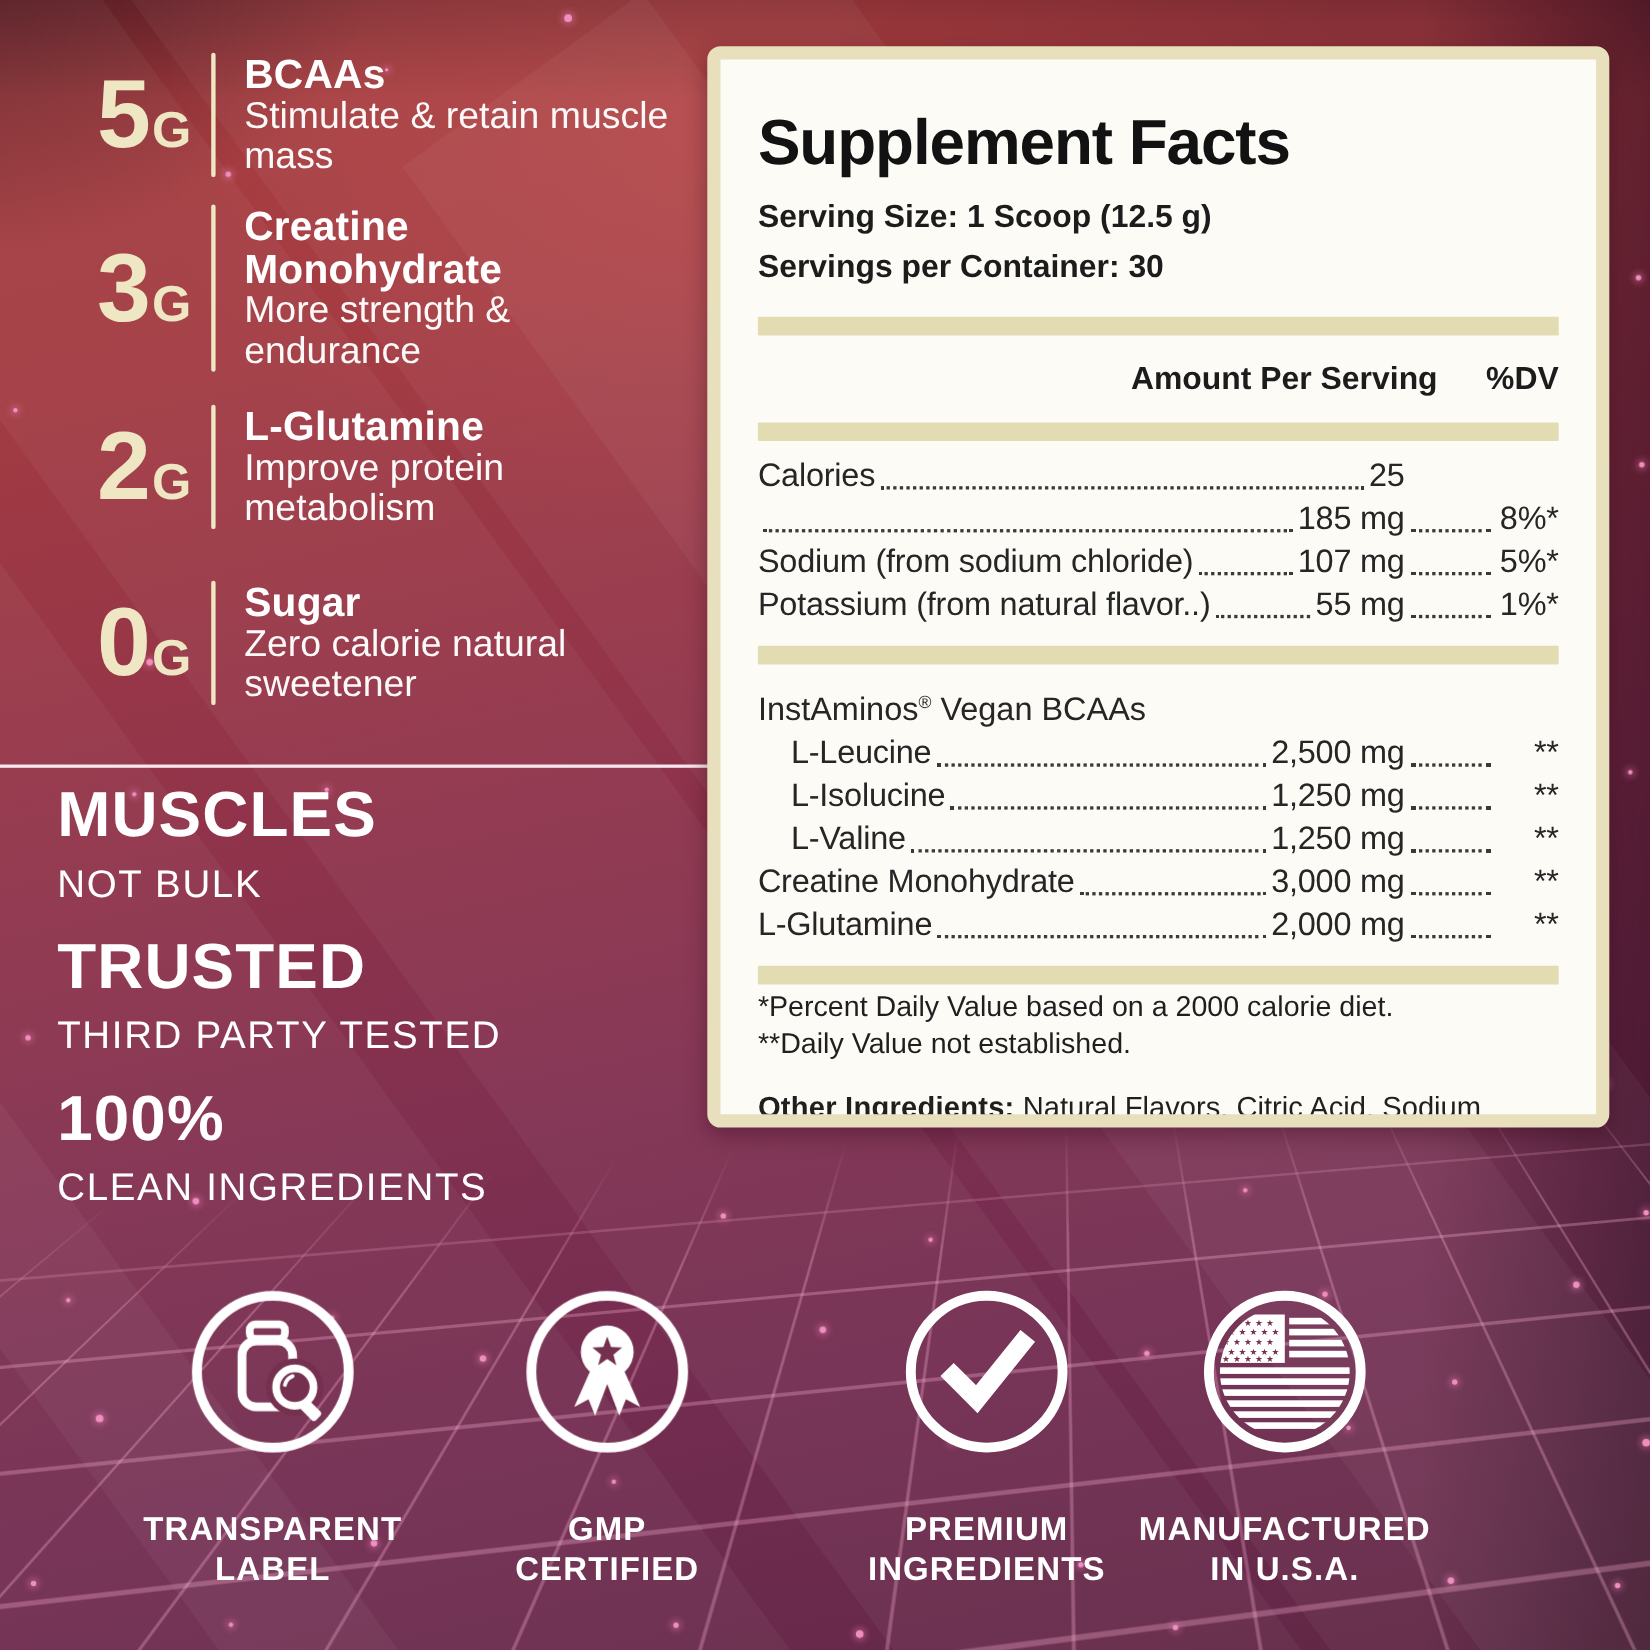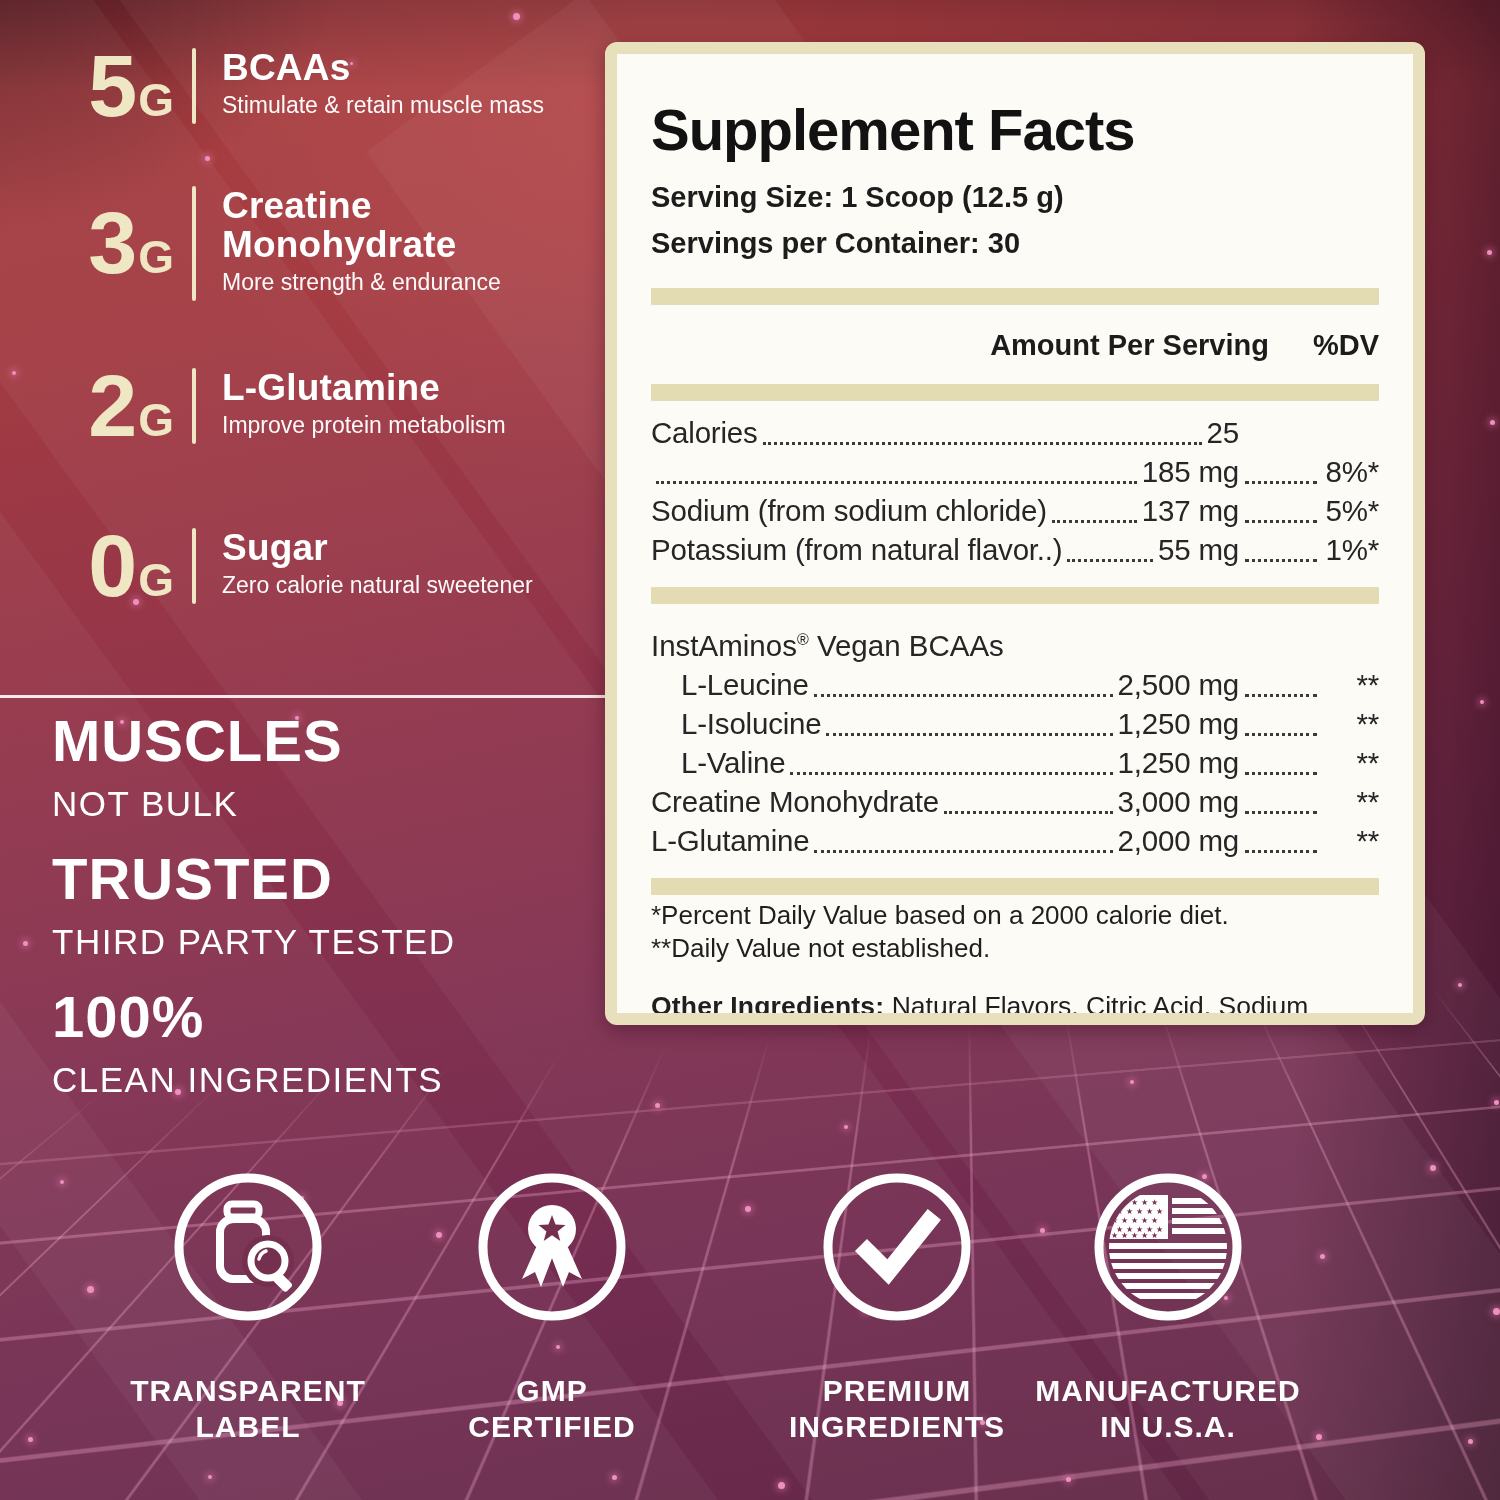--- a/index.html
+++ b/index.html
@@ -29,33 +29,33 @@
   .dot{position:absolute;border-radius:50%;background:#ef8fc0;box-shadow:0 0 7px 2px rgba(244,130,185,.5);pointer-events:none;}
 
   
   .feat{position:absolute;left:40px;display:flex;align-items:center;}
   .feat-badge{width:152px;display:flex;justify-content:flex-end;align-items:baseline;padding-right:20px;box-sizing:border-box;color:#efe6c3;font-weight:bold;letter-spacing:-2px;}
   .feat-num{font-size:88px;line-height:.82;}
   .feat-unit{font-size:46px;line-height:.8;margin-left:3px;}
   .feat-sep{width:4px;align-self:stretch;background:#efe6c3;border-radius:2px;}
   .feat-text{padding-left:26px;width:392px;color:#ffffff;}
   .feat-title{font-size:37px;font-weight:bold;line-height:39px;letter-spacing:.2px;}
-  .feat-desc{font-size:23px;line-height:37px;font-weight:400;color:rgba(255,255,255,.97);}
+  .feat-desc{font-size:34px;line-height:37px;font-weight:400;color:rgba(255,255,255,.97);}
 
   .left-rule{position:absolute;left:0;top:695px;width:646px;height:3px;background:rgba(255,246,250,.92);}
 
   
   .claims{position:absolute;left:52px;top:710px;color:#fff;}
   .claim-head{font-size:58px;font-weight:bold;letter-spacing:1px;line-height:62px;margin-top:24px;}
   .claim-head:first-child{margin-top:0;}
   .claim-sub{font-size:35px;font-weight:400;letter-spacing:1.5px;line-height:40px;margin-top:12px;}
 
   
   .sf-panel{
-    position:absolute;left:605px;top:42px;width:820px;height:983px;box-sizing:border-box;
+    position:absolute;left:643px;top:42px;width:820px;height:983px;box-sizing:border-box;
     background:#fcfbf6;border:12px solid #e8e0bc;border-radius:12px;
     box-shadow:0 6px 20px rgba(40,0,20,.35);
     color:#1c1c1c;padding:0 34px;overflow:hidden;
   }
   .sf-title{margin-top:42px;font-size:58px;font-weight:800;letter-spacing:-1px;color:#121212;}
   .sf-serving{margin-top:18px;font-size:29px;font-weight:bold;}
   .sf-servings{margin-top:13px;font-size:29px;font-weight:bold;}
   .sf-bar{height:17px;background:#e3dbb2;border-radius:1px;}
   .b1{margin-top:28px;} .b2{margin-top:22px;} .b3{margin-top:18px;} .b4{margin-top:18px;}
   .sf-colhead{margin-top:24px;display:flex;justify-content:flex-end;align-items:baseline;font-size:29px;font-weight:bold;}
@@ -213,21 +213,21 @@
       </div>
       <div class="sf-row">
           <span class="sf-leader"></span>
           <span class="sf-amount">185 mg</span>
           <span class="sf-leader2"></span>
           <span class="sf-dv">8%*</span>
       </div>
       <div class="sf-row">
         <span class="sf-name">Sodium (from sodium chloride)</span>
           <span class="sf-leader"></span>
-          <span class="sf-amount">137 mg</span>
+          <span class="sf-amount">107 mg</span>
           <span class="sf-leader2"></span>
           <span class="sf-dv">5%*</span>
       </div>
       <div class="sf-row">
         <span class="sf-name">Potassium (from natural flavor..)</span>
           <span class="sf-leader"></span>
           <span class="sf-amount">55 mg</span>
           <span class="sf-leader2"></span>
           <span class="sf-dv">1%*</span>
       </div>

